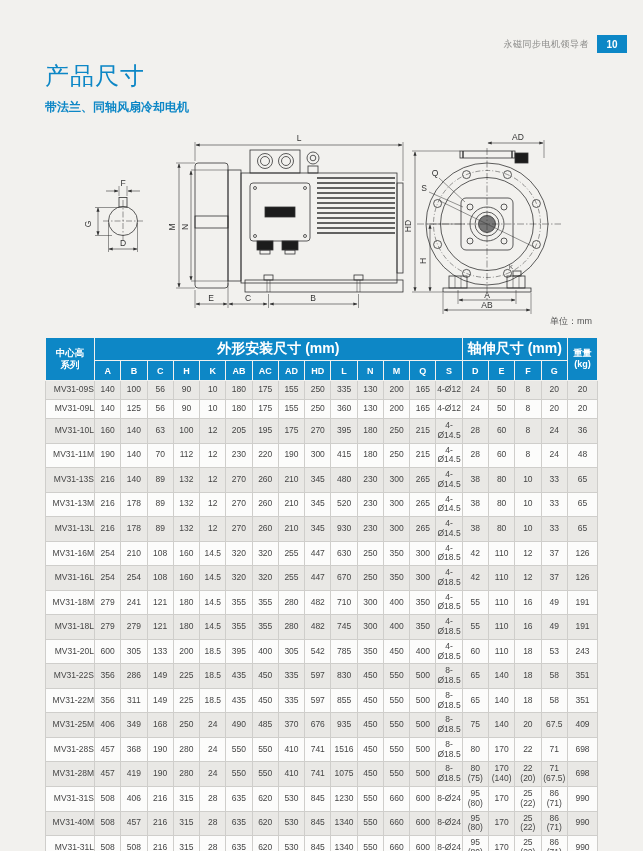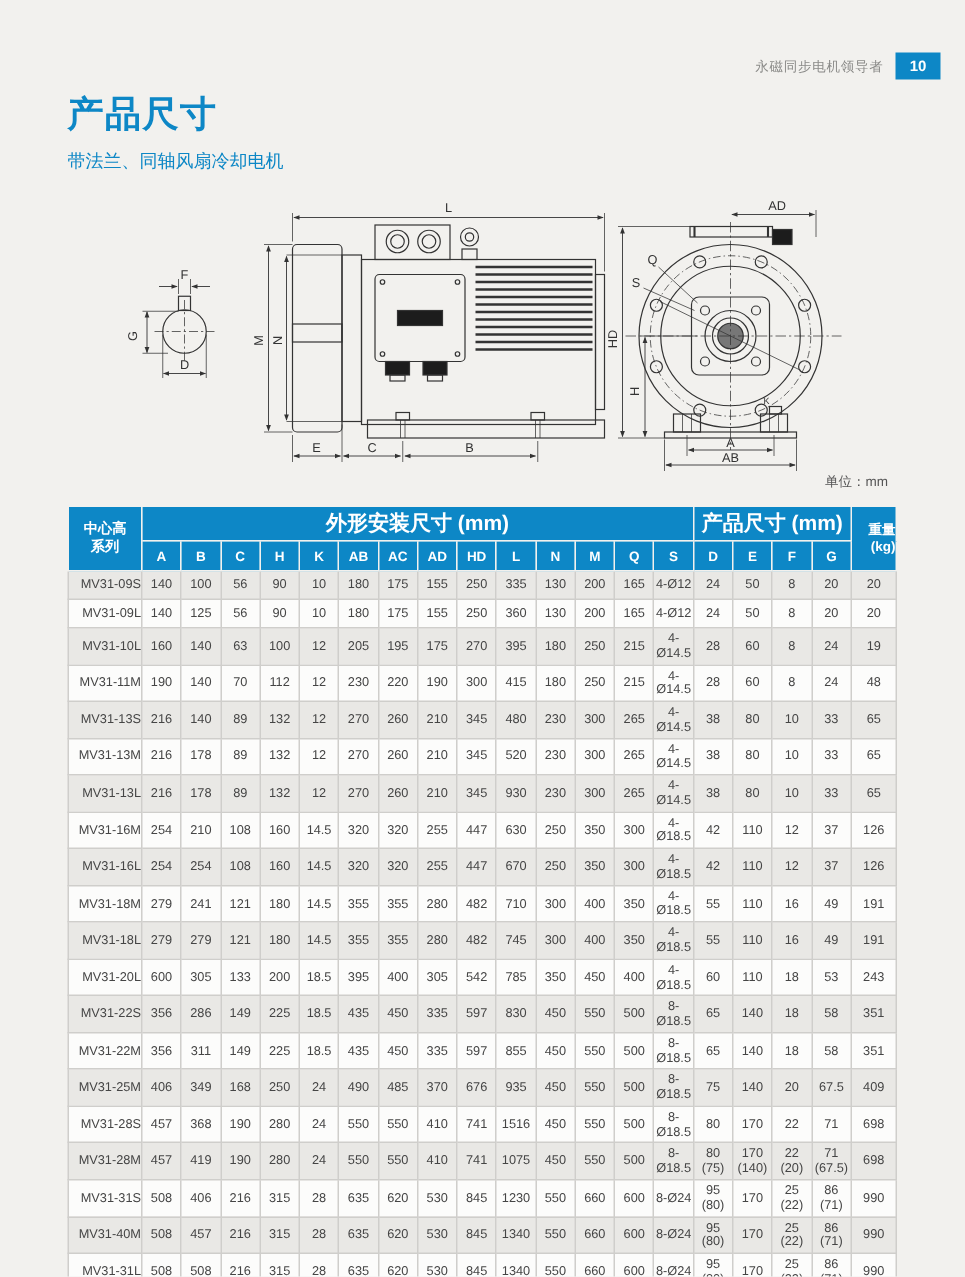--- a/index.html
+++ b/index.html
@@ -8,36 +8,36 @@
     background:#f2f1ee;
     font-family:"Liberation Sans","DejaVu Sans",sans-serif;
     color:#3f3f3f;overflow:hidden;
   }
   
   .page-header{position:absolute;top:35px;right:16px;display:flex;align-items:center;gap:8px;}
   .page-header .tagline{font-size:9px;color:#8b8b89;letter-spacing:.5px;}
   .page-header .pagenum{background:#0d87c6;color:#fff;font-size:10px;font-weight:bold;
     width:30px;height:18px;display:flex;align-items:center;justify-content:center;}
   
-  .title{position:absolute;left:45px;top:60px;font-size:24px;font-weight:bold;color:#0d87c6;letter-spacing:1px;}
-  .subtitle{position:absolute;left:45px;top:99px;font-size:12px;font-weight:normal;color:#0d87c6;}
+  .title{position:absolute;left:45px;top:60px;font-size:24px;font-weight:normal;color:#0d87c6;letter-spacing:1px;}
+  .subtitle{position:absolute;left:45px;top:99px;font-size:12px;font-weight:bold;color:#0d87c6;}
   
   .drawing{position:absolute;left:45px;top:128px;width:553px;height:200px;}
   .drawing svg{display:block;}
   .unit-note{position:absolute;right:6px;bottom:0px;font-size:9px;color:#555;}
   svg text{font-family:"Liberation Sans","DejaVu Sans",sans-serif;font-size:8.5px;fill:#333;}
   svg .tiny{font-size:6px;}
   
   .dim-table{position:absolute;left:45px;top:337px;width:553px;border-collapse:collapse;table-layout:fixed;
     border-bottom:2px solid #a9a8a5;}
   .dim-table th{background:#0d87c6;color:#fff;border:1px solid #f2f1ee;font-weight:bold;
     text-align:center;vertical-align:middle;padding:1px 0;}
   .dim-table .group-th{font-size:14px;height:20px;}
   .dim-table .series-th{font-size:9.5px;white-space:pre-line;width:48px;line-height:1.25;}
-  .dim-table .weight-th{font-size:9px;white-space:pre-line;width:29px;line-height:1.25;text-align:right;}
+  .dim-table .weight-th{font-size:9px;white-space:pre-line;width:29px;line-height:1.25;}
   .dim-table .letter-th{font-size:9px;height:17px;width:25px;}
   .dim-table .col-s{width:41px;}
   .dim-table td{border:1px solid #cfcecb;text-align:center;vertical-align:middle;
     font-size:8.5px;padding:2px 0;height:14px;white-space:pre-line;line-height:1.15;color:#454545;}
   .dim-table tr.shade td{background:#e9e8e5;}
   .dim-table tr.plain td{background:#fcfcfb;}
   .dim-table td.series-cell{font-size:8.5px;text-align:right;}
 </style>
 </head>
 <body>
@@ -230,21 +230,21 @@
 </svg>
 <span class="unit-note">单位：mm</span>
 </div>
 
 <table class="dim-table">
   <thead>
     <tr>
       <th class="series-th" rowspan="2">中心高
 系列</th>
       <th class="group-th" colspan="14">外形安装尺寸 (mm)</th>
-      <th class="group-th" colspan="4">产品尺寸 (mm)</th>
+      <th class="group-th" colspan="4">轴伸尺寸 (mm)</th>
       <th class="weight-th" rowspan="2">重量
 (kg)</th>
     </tr>
     <tr id="letter-row">
         <th class="letter-th">A</th>
         <th class="letter-th">B</th>
         <th class="letter-th">C</th>
         <th class="letter-th">H</th>
         <th class="letter-th">K</th>
         <th class="letter-th">AB</th>
@@ -320,21 +320,21 @@
         <td>270</td>
         <td>395</td>
         <td>180</td>
         <td>250</td>
         <td>215</td>
         <td>4-Ø14.5</td>
         <td>28</td>
         <td>60</td>
         <td>8</td>
         <td>24</td>
-        <td>19</td>
+        <td>36</td>
       </tr>
       <tr class="plain">
         <td class="series-cell">MV31-11M</td>
         <td>190</td>
         <td>140</td>
         <td>70</td>
         <td>112</td>
         <td>12</td>
         <td>230</td>
         <td>220</td>

